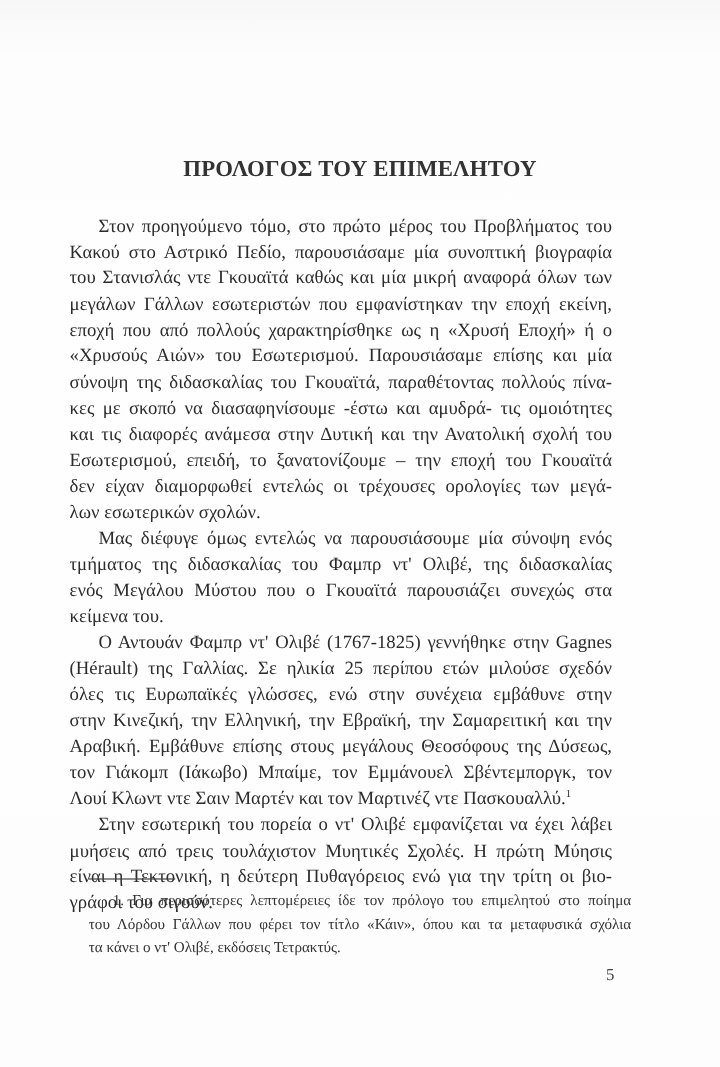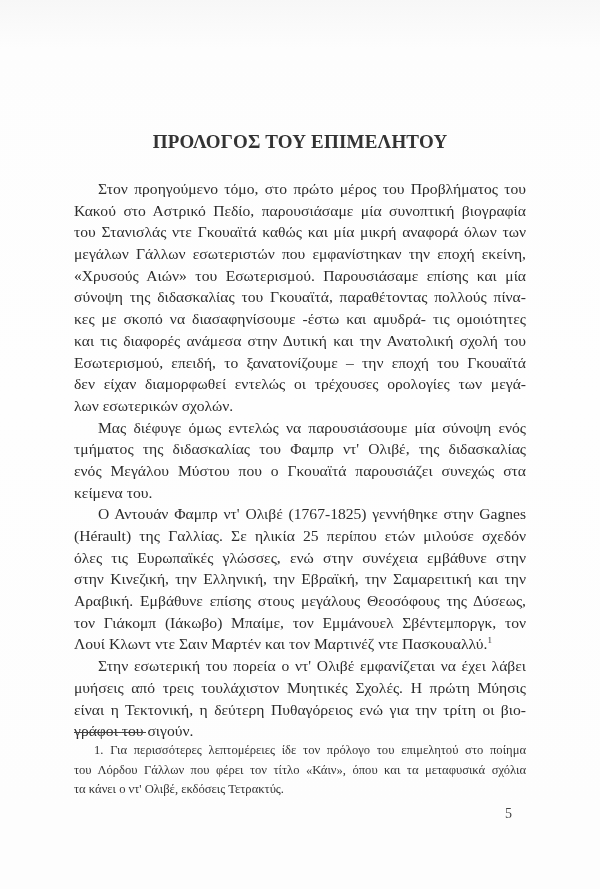--- a/index.html
+++ b/index.html
@@ -28,21 +28,21 @@
       width: 600px;
       text-align: center;
       font-weight: bold;
       font-size: 19px;
       letter-spacing: 0.2px;
       color: #333;
     }
     .body-text {
       position: absolute;
       top: 178px;
-      left: 74px;
+      left: 58px;
       width: 452px;
       font-size: 15.6px;
       line-height: 21.7px;
       color: #2c2c2c;
     }
     .line {
       display: block;
       text-align: justify;
       text-align-last: justify;
       white-space: nowrap;
@@ -97,20 +97,21 @@
 
   <div class="title">ΠΡΟΛΟΓΟΣ ΤΟΥ ΕΠΙΜΕΛΗΤΟΥ</div>
 
   <div class="body-text">
 
     <div>
       <span class="line indent">Στον προηγούμενο τόμο, στο πρώτο μέρος του Προβλήματος του</span>
       <span class="line">Κακού στο Αστρικό Πεδίο, παρουσιάσαμε μία συνοπτική βιογραφία</span>
       <span class="line">του Στανισλάς ντε Γκουαϊτά καθώς και μία μικρή αναφορά όλων των</span>
       <span class="line">μεγάλων Γάλλων εσωτεριστών που εμφανίστηκαν την εποχή εκείνη,</span>
+      <span class="line">εποχή που από πολλούς χαρακτηρίσθηκε ως η «Χρυσή Εποχή» ή ο</span>
       <span class="line">«Χρυσούς Αιών» του Εσωτερισμού. Παρουσιάσαμε επίσης και μία</span>
       <span class="line">σύνοψη της διδασκαλίας του Γκουαϊτά, παραθέτοντας πολλούς πίνα-</span>
       <span class="line">κες με σκοπό να διασαφηνίσουμε -έστω και αμυδρά- τις ομοιότητες</span>
       <span class="line">και τις διαφορές ανάμεσα στην Δυτική και την Ανατολική σχολή του</span>
       <span class="line">Εσωτερισμού, επειδή, το ξανατονίζουμε – την εποχή του Γκουαϊτά</span>
       <span class="line">δεν είχαν διαμορφωθεί εντελώς οι τρέχουσες ορολογίες των μεγά-</span>
       <span class="line last">λων εσωτερικών σχολών.</span>
     </div>
 
     <div>

